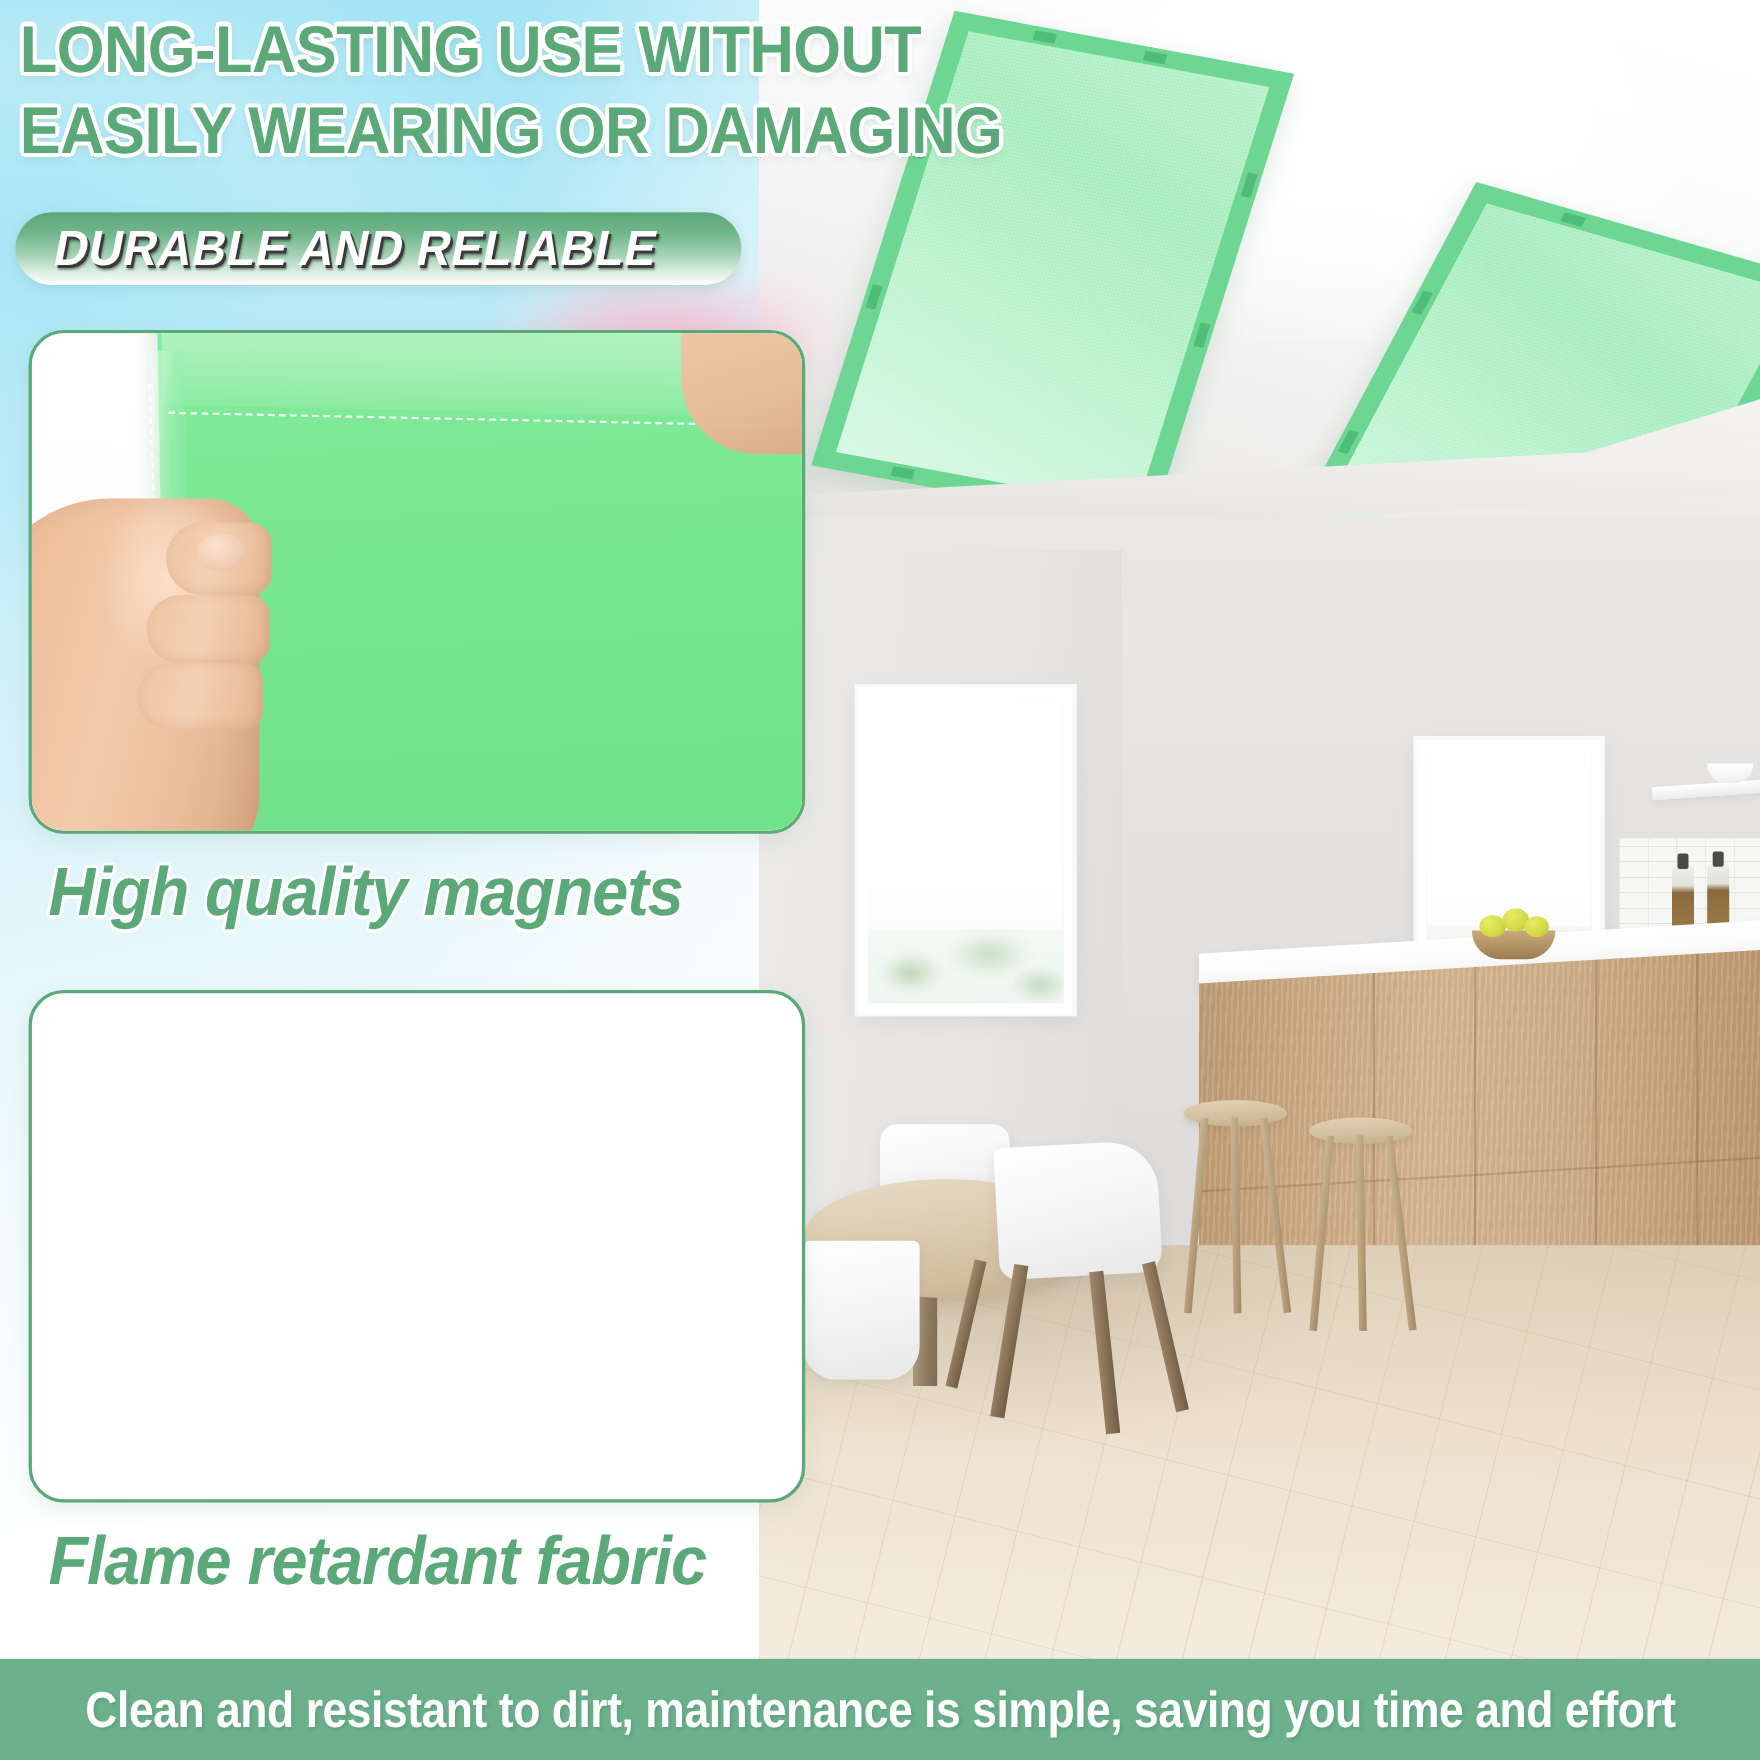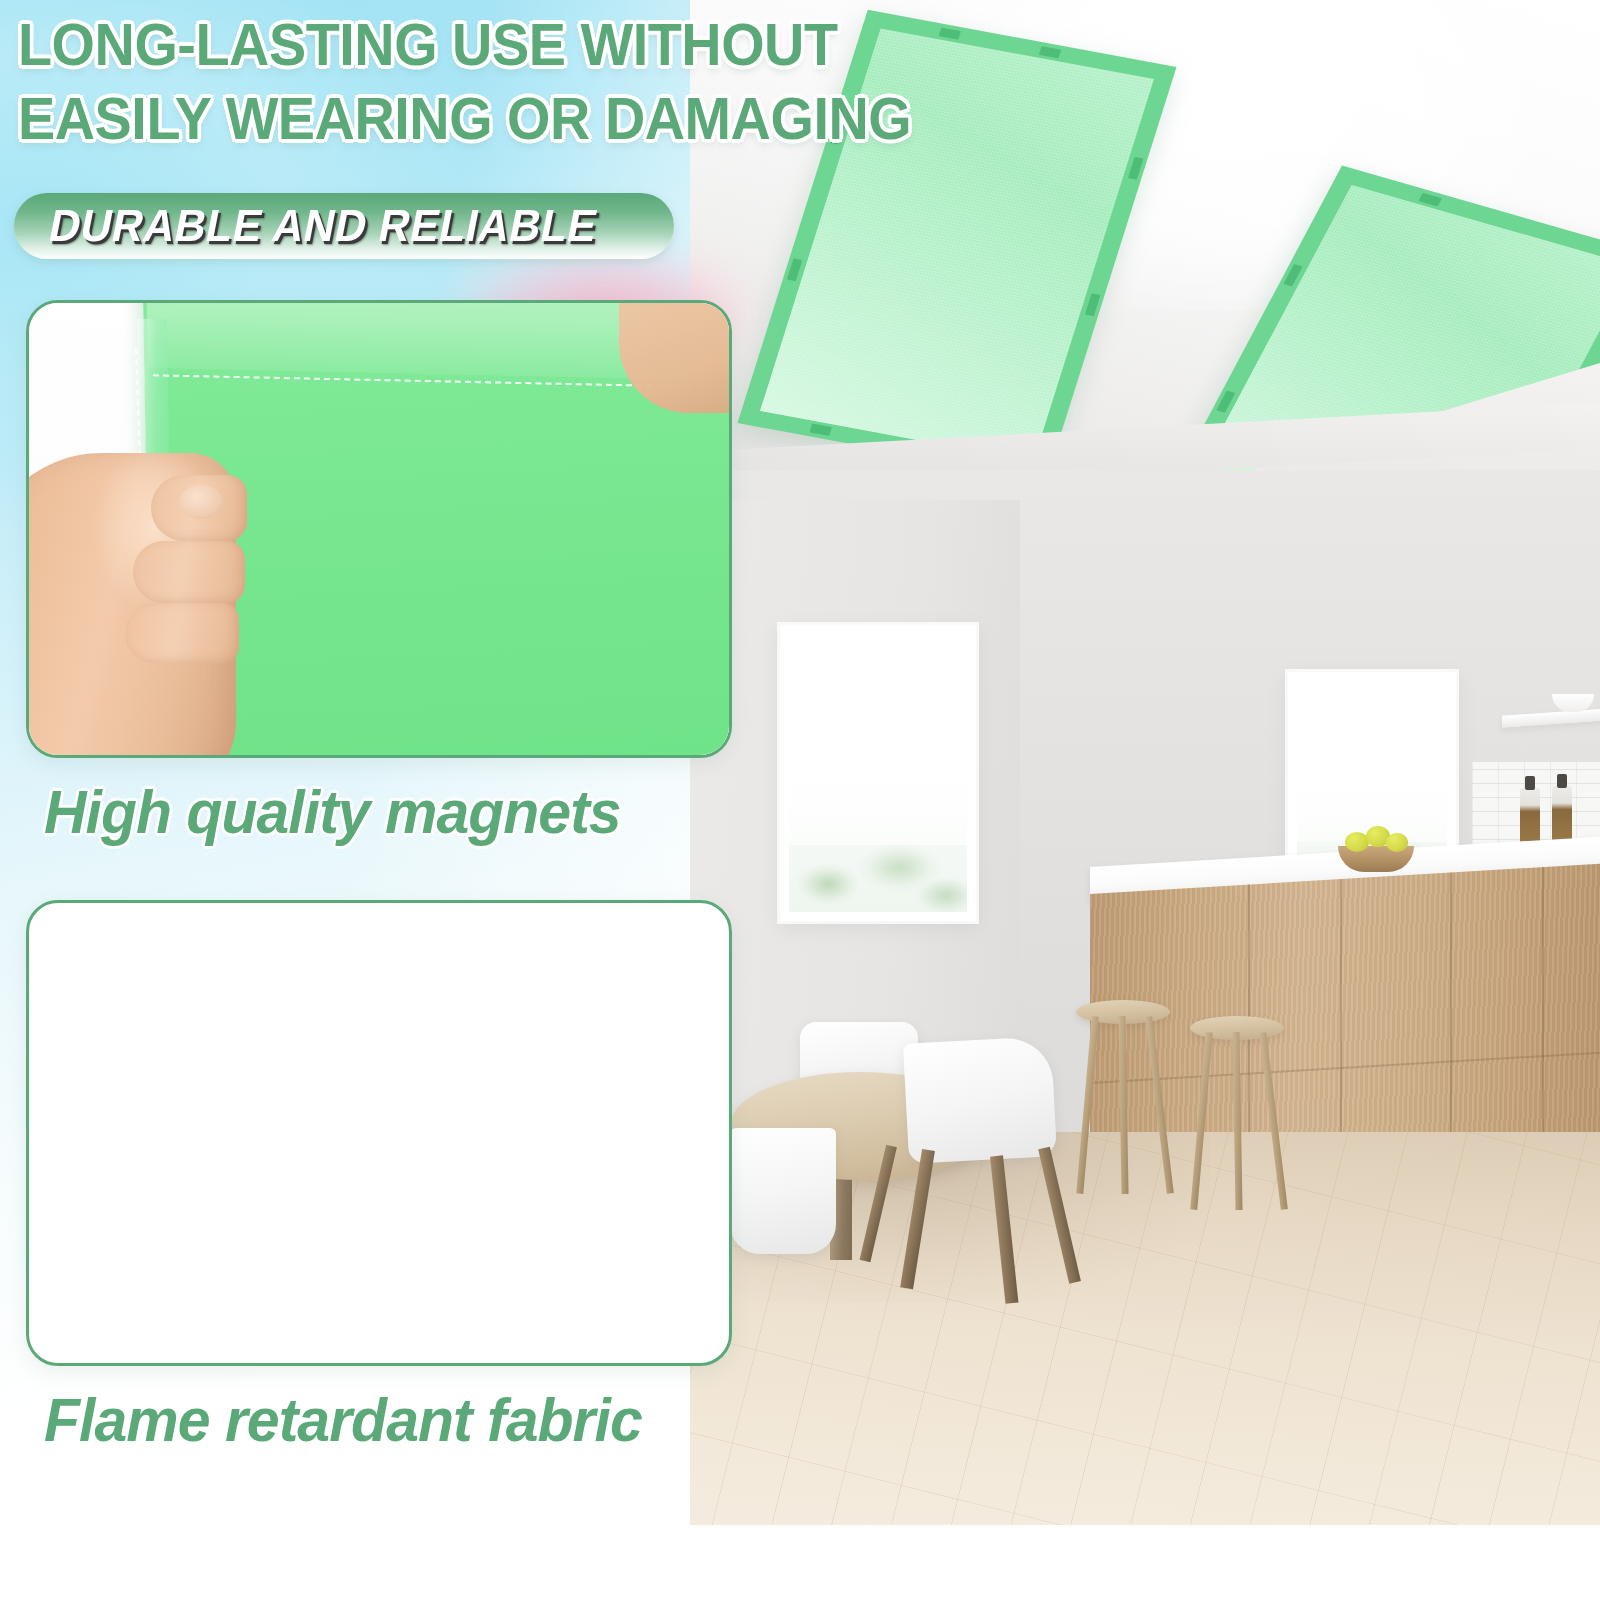--- a/index.html
+++ b/index.html
@@ -582,14 +582,17 @@
     <div class="finger" id="finger-2"></div>
     <div class="finger" id="finger-3"></div>
   </div>
 
   <div class="caption" id="caption-magnets">High quality magnets</div>
 
   <div class="card" id="card-fabric"></div>
 
   <div class="caption" id="caption-fabric">Flame retardant fabric</div>
 
+  <div class="footer">
+    <span class="footer-text">Clean and resistant to dirt, maintenance is simple, saving you time and effort</span>
+  </div>
 
 </div>
 
 </body></html>

